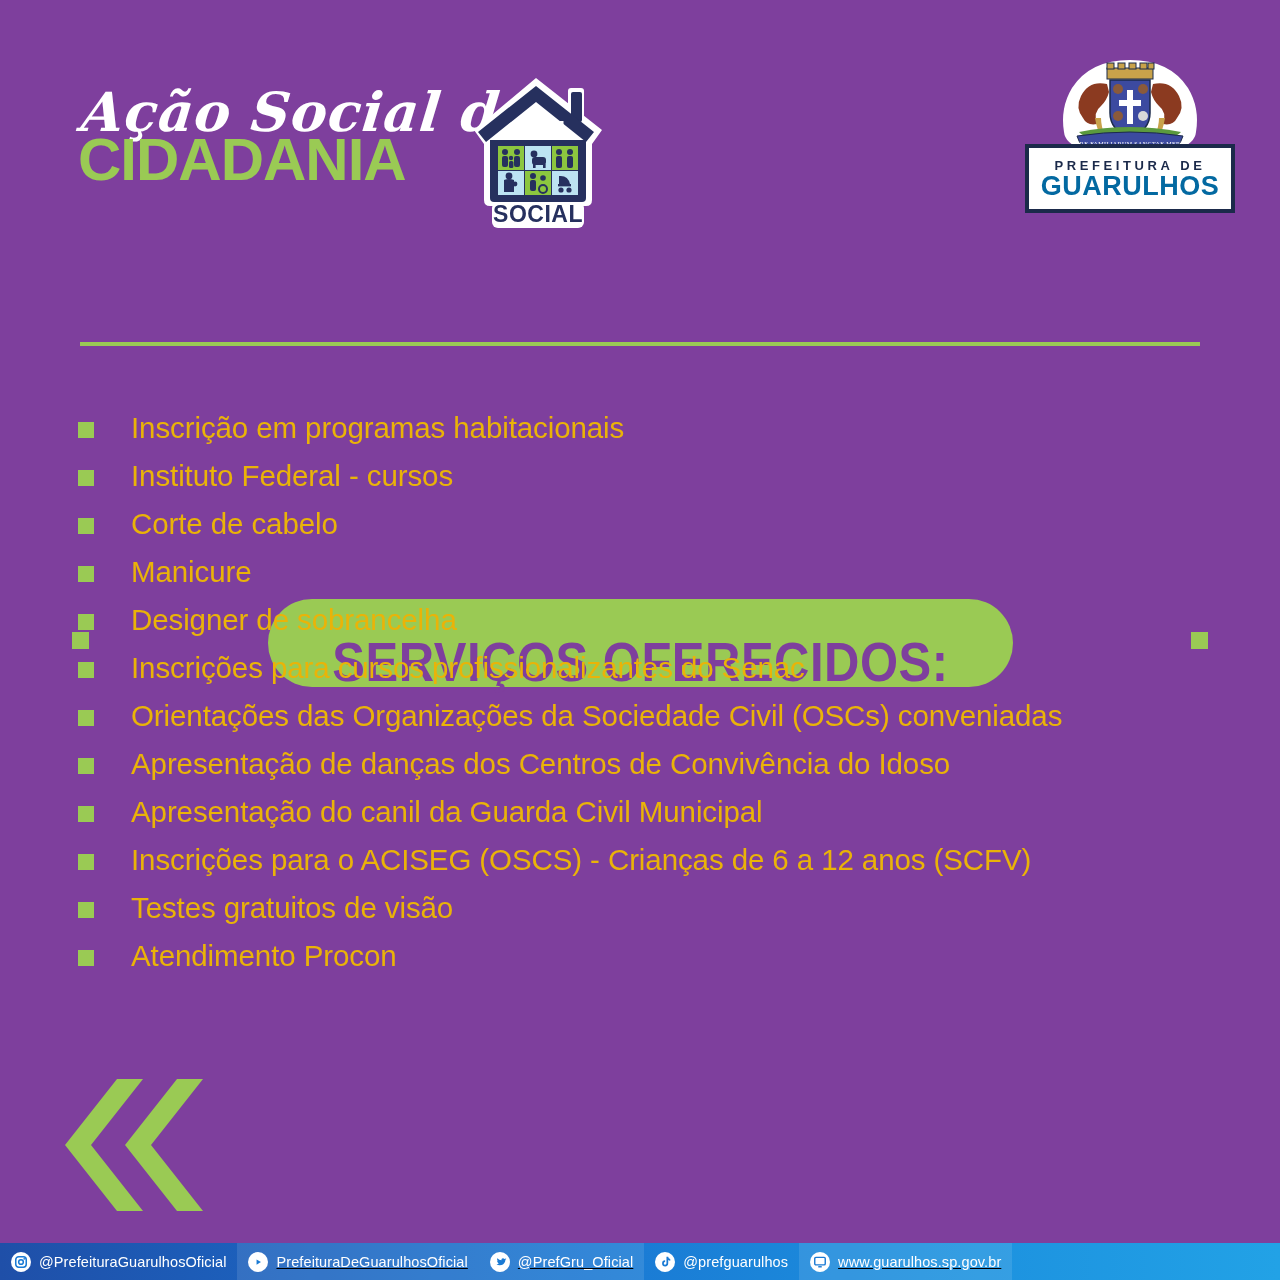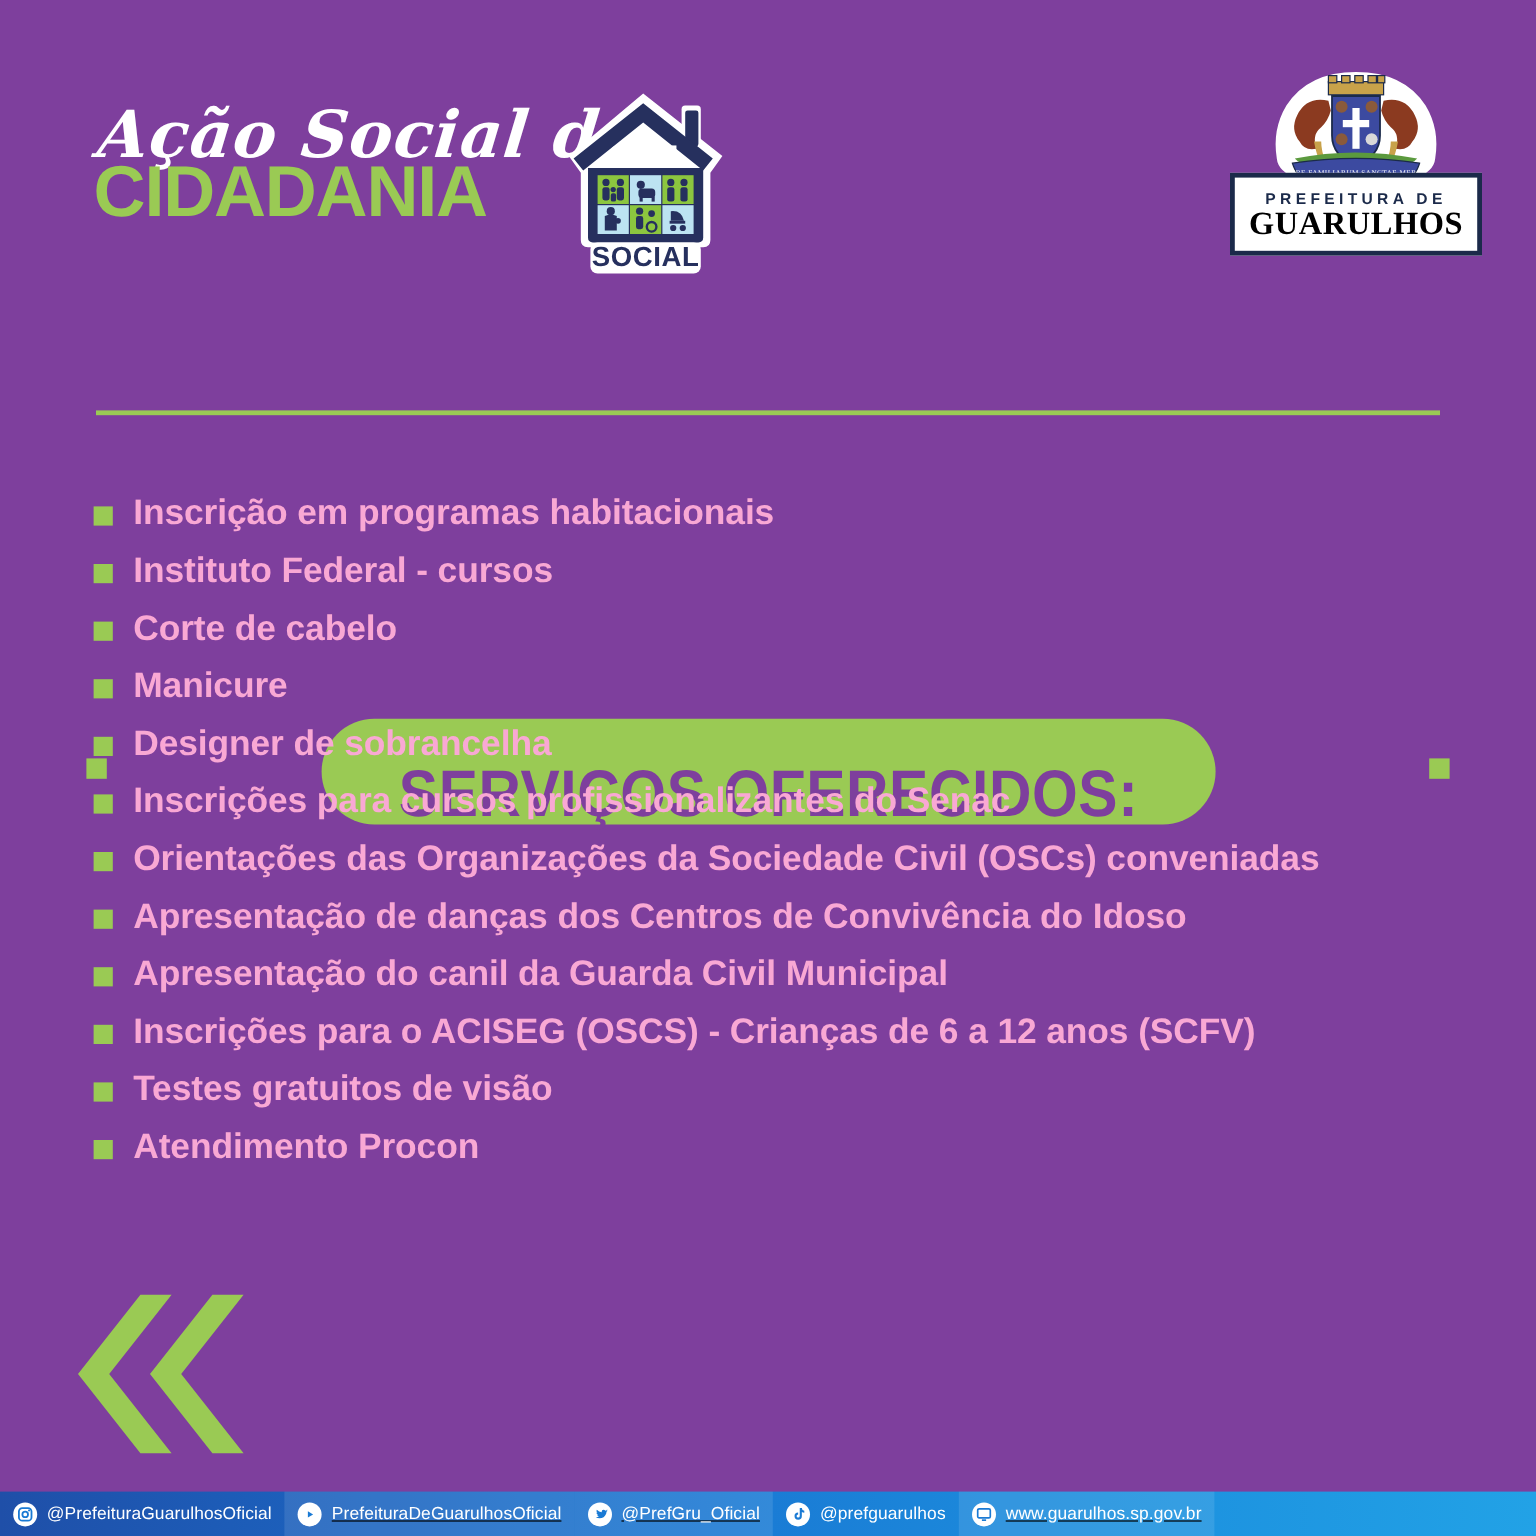--- a/index.html
+++ b/index.html
@@ -65,22 +65,22 @@
     border:4px solid #1B2A4A;
     display:flex; flex-direction:column;
     align-items:center; justify-content:center;
     padding:3px 0 2px 0;
   }
   .crest-top-text{
     font-size:13px; font-weight:700; color:#1B2A4A;
     letter-spacing:3.6px; line-height:1;
   }
   .crest-bottom-text{
-    font-size:27px; font-weight:700; color:#000000;
-    letter-spacing:0.5px; line-height:1; margin-top:1px;font-family:Liberation Serif, serif;
+    font-size:27px; font-weight:700; color:#0369a1;
+    letter-spacing:0.5px; line-height:1; margin-top:1px;
   }
 
   
   .title-band{
     position:absolute; left:0; top:300px; width:1280px; height:88px;
   }
   .band-line{
     position:absolute; top:42px; left:80px; width:1120px; height:4px;
     background:#9ACA54;
   }
@@ -114,25 +114,26 @@
     height:48px;
   }
   .service-bullet{
     width:16px; height:16px; flex:0 0 16px;
     background:#9ACA54;
     margin-right:17px;
     margin-top:4px;
   }
   .service-label{
     font-size:29.5px;
-    font-weight:700;
-    color:#f9a8d4;
+    font-weight:400;
+    color:#eab308;
     letter-spacing:-0.1px;
     white-space:nowrap;
     line-height:1;
+    margin-left:20px;
   }
 
   
   .chevrons{
     position:absolute; left:55px; top:1075px;
     width:200px; height:140px;
   }
   .chevrons svg{ display:block; }
 
   

